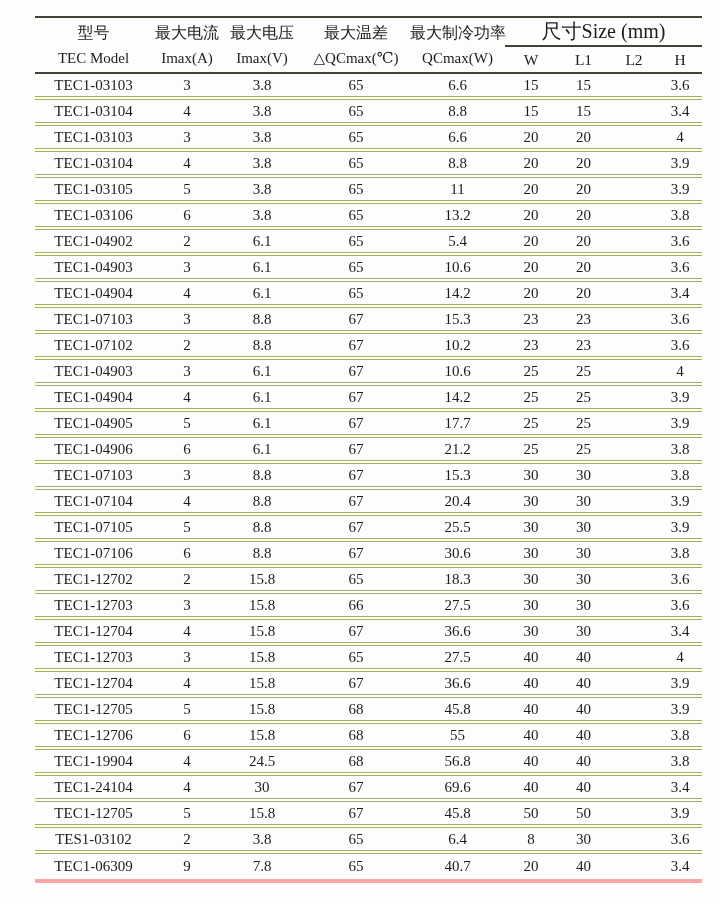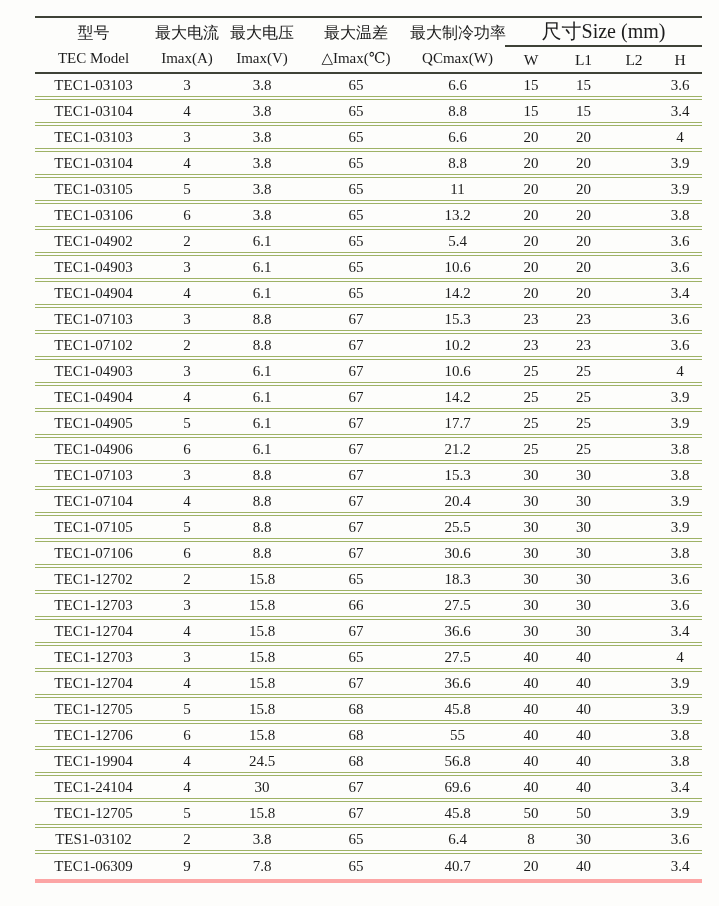--- a/index.html
+++ b/index.html
@@ -104,21 +104,21 @@
         <th class="two-line" rowspan="2">
           <div class="zh">最大电流</div>
           <div class="en">Imax(A)</div>
         </th>
         <th class="two-line" rowspan="2">
           <div class="zh">最大电压</div>
           <div class="en">Imax(V)</div>
         </th>
         <th class="two-line" rowspan="2">
           <div class="zh">最大温差</div>
-          <div class="en">△Imax(℃)</div>
+          <div class="en">△QCmax(℃)</div>
         </th>
         <th class="two-line" rowspan="2">
           <div class="zh">最大制冷功率</div>
           <div class="en">QCmax(W)</div>
         </th>
         <th class="size-group" colspan="4">尺寸Size (mm)</th>
       </tr>
       <tr class="size-sub">
         <th>W</th>
         <th>L1</th>

